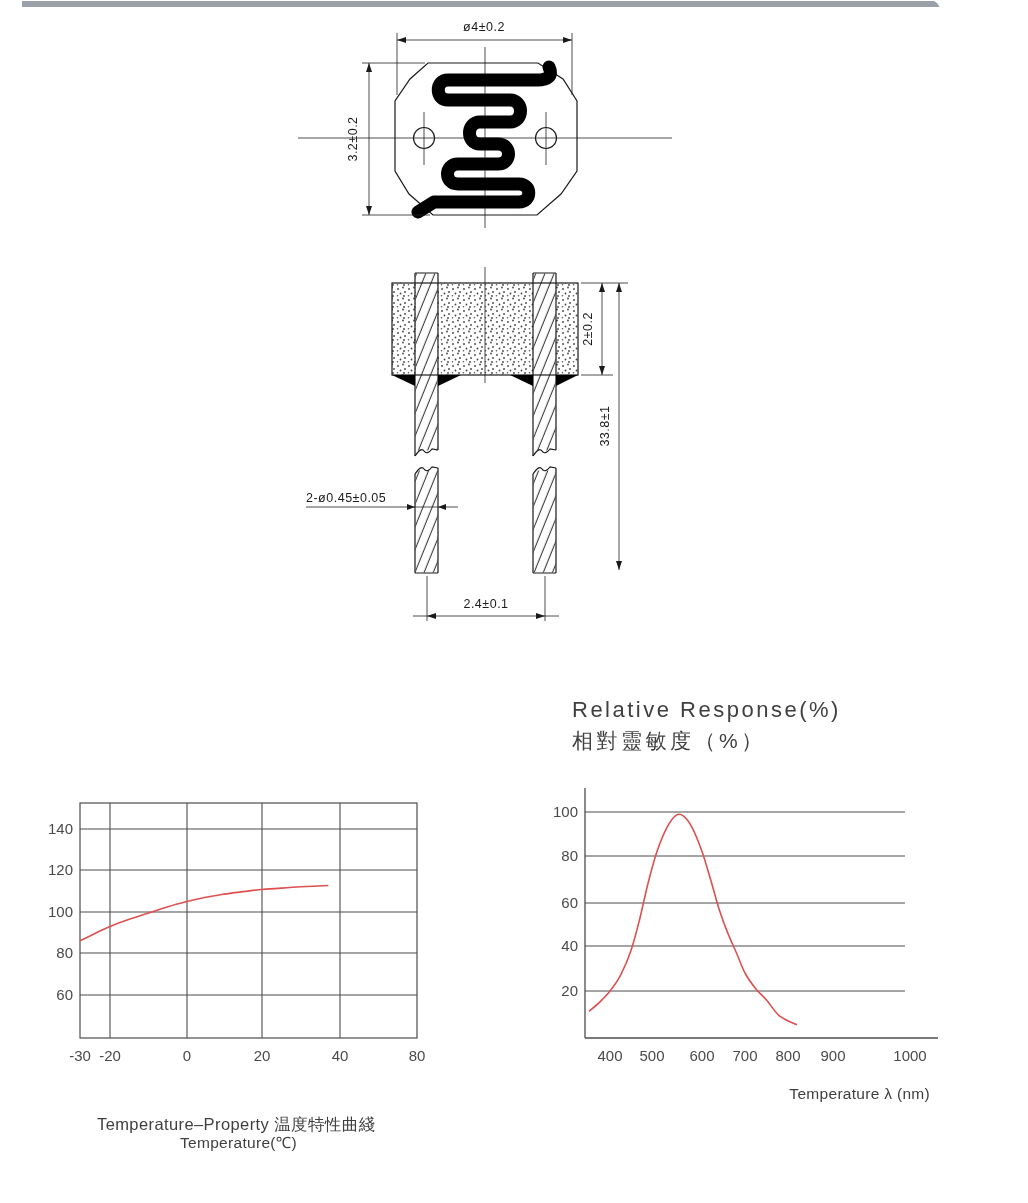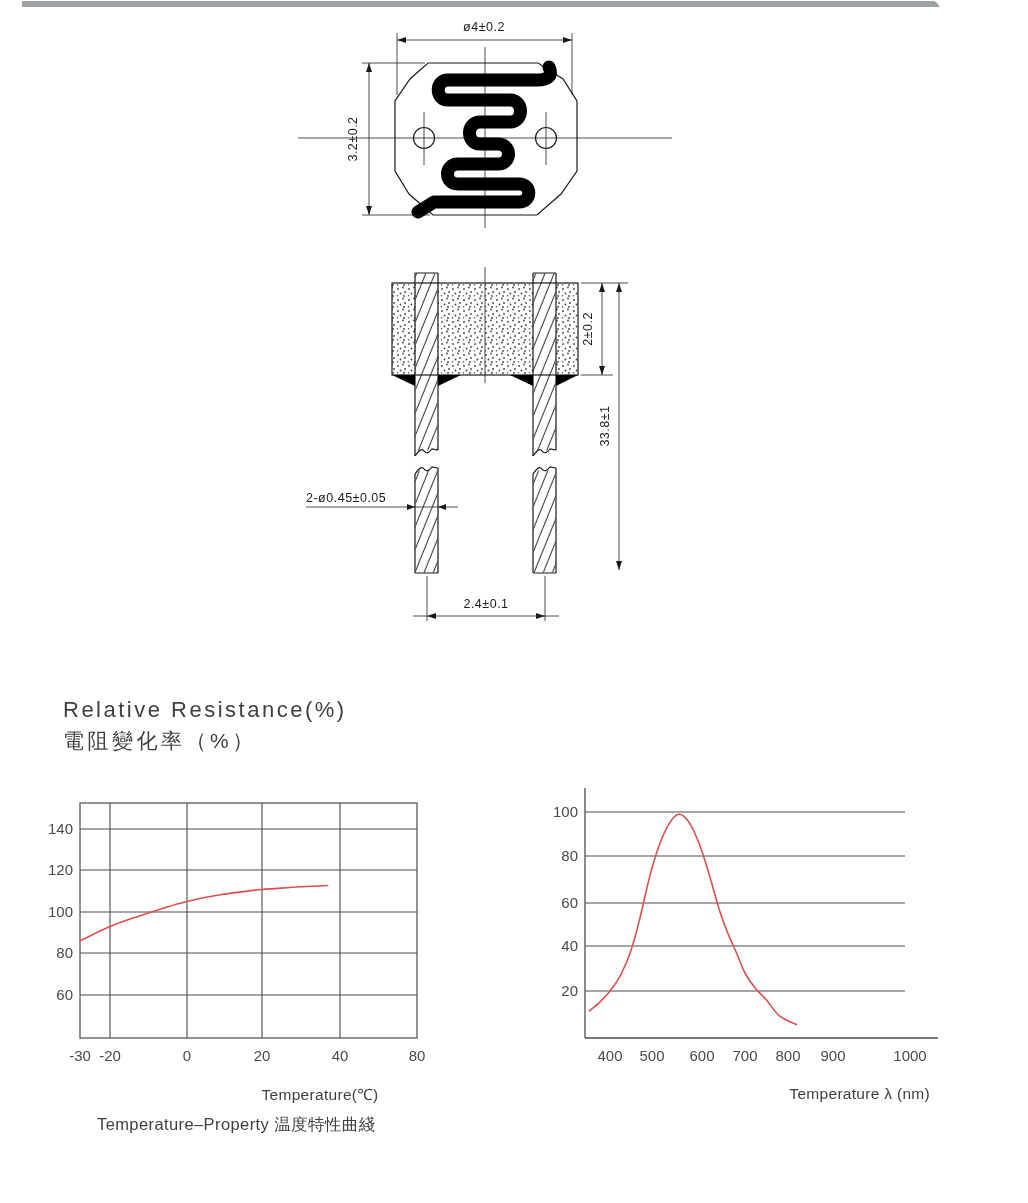--- a/index.html
+++ b/index.html
@@ -176,23 +176,23 @@
           <text x="578" y="817" text-anchor="end" class="tick">100</text>
           <text x="578" y="861" text-anchor="end" class="tick">80</text>
           <text x="578" y="908" text-anchor="end" class="tick">60</text>
           <text x="578" y="951" text-anchor="end" class="tick">40</text>
           <text x="578" y="996" text-anchor="end" class="tick">20</text>
           <path d="M 589.0 1011.3 C 590.8 1009.8, 596.0 1005.6, 599.5 1002.3 C 603.0 998.9, 606.5 995.5, 610.0 991.0 C 613.5 986.5, 617.0 982.0, 620.5 975.3 C 624.0 968.5, 627.9 959.7, 631.0 950.5 C 634.1 941.3, 636.6 931.3, 639.4 920.2 C 642.2 909.2, 644.9 895.6, 647.8 884.2 C 650.7 872.8, 653.8 861.1, 657.0 851.6 C 660.2 842.1, 663.8 833.5, 667.0 827.4 C 670.2 821.3, 673.3 817.2, 676.0 815.3 C 678.7 813.4, 680.3 813.7, 683.0 815.7 C 685.7 817.8, 688.8 821.4, 692.0 827.4 C 695.2 833.4, 698.9 842.9, 702.0 851.6 C 705.1 860.3, 707.7 869.9, 710.6 879.5 C 713.5 889.1, 716.3 900.5, 719.2 909.5 C 722.1 918.4, 724.9 925.9, 727.8 933.1 C 730.7 940.3, 733.5 946.1, 736.4 952.8 C 739.3 959.4, 741.8 967.0, 745.0 973.0 C 748.2 979.0, 752.2 984.3, 755.8 988.8 C 759.3 993.3, 762.6 995.5, 766.5 1000.0 C 770.4 1004.5, 774.3 1011.6, 779.4 1015.8 C 784.5 1019.9, 794.1 1023.3, 797.0 1024.8" fill="none" stroke="#dd5050" stroke-width="1.6"></path>
         </g>
       </g>
   </svg>
 
-  <div class="chart-title" style="left:63px;top:694px">
-    <div>Relative Resistance(%)</div>
-    <div class="zh">電阻變化率（%）</div>
+  <div class="chart-title" style="left:572px;top:694px">
+    <div>Relative Response(%)</div>
+    <div class="zh">相對靈敏度（%）</div>
   </div>
 
-  <div class="axis-label" style="left:180px;top:1083px;width:280px;text-align:center">Temperature(℃)</div>
+  <div class="axis-label" style="left:180px;top:1131px;width:280px;text-align:left">Temperature(℃)</div>
   <div class="axis-label" style="left:660px;top:1085px;width:270px;text-align:right">Temperature λ (nm)</div>
 
   <div class="caption" style="left:97px;top:1114px">Temperature–Property 温度特性曲綫</div>
 
 </div>
 
 </body></html>

